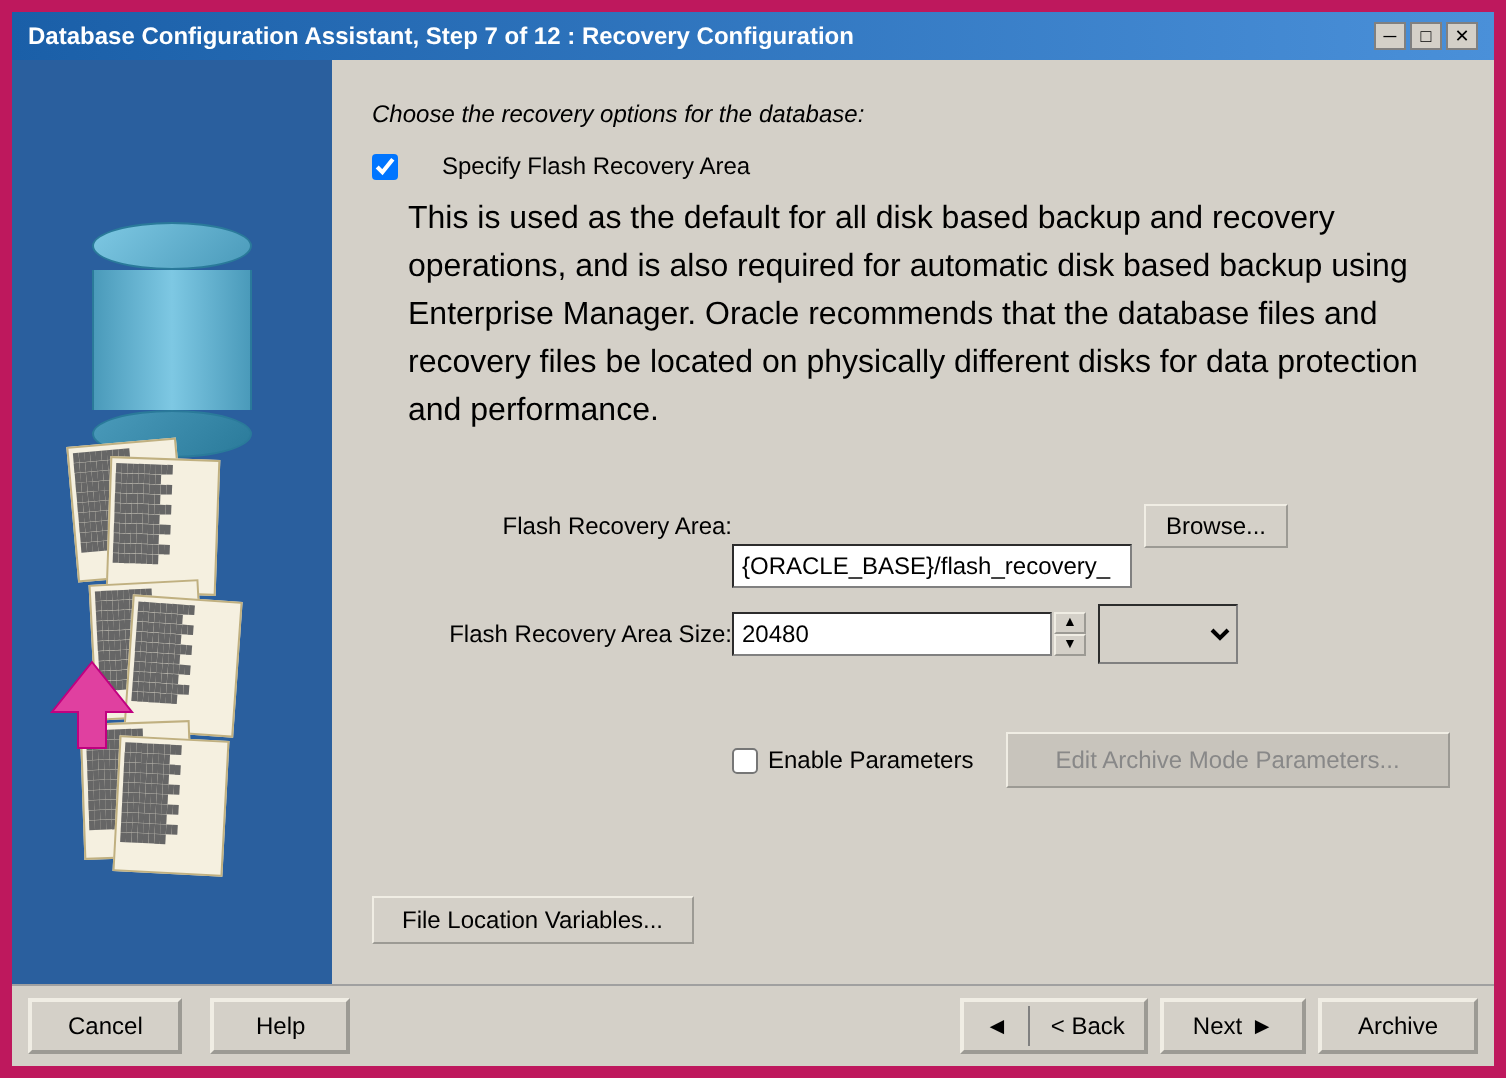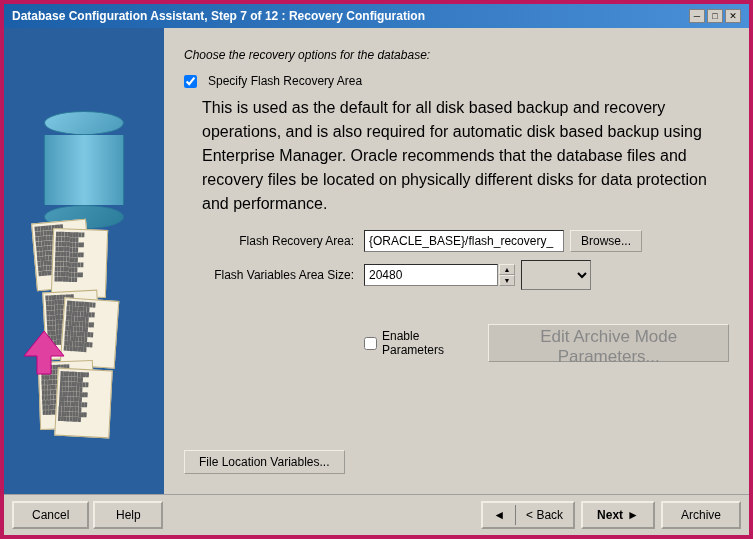--- a/index.html
+++ b/index.html
@@ -8,21 +8,21 @@
       font-size: 12px;
       background: #ececec;
       width: 753px;
       height: 539px;
       overflow: hidden;
     }
     .window {
       width: 753px;
       height: 539px;
       background: #d4d0c8;
-      border: 4px solid #be185d;
+      border: 6px solid #be185d;
       display: flex;
       flex-direction: column;
     }
     .title-bar {
       background: linear-gradient(to right, #1a5fa8, #4a90d9);
       color: white;
       padding: 4px 8px;
       font-size: 12px;
       font-weight: bold;
       display: flex;
@@ -127,21 +127,21 @@
     }
     .instructions {
       font-size: 12px;
       color: #000;
       margin-bottom: 12px;
       font-style: italic;
     }
     .checkbox-row {
       display: flex;
       align-items: center;
-      gap: 11px;
+      gap: 22px;
       margin-bottom: 8px;
     }
     .checkbox-row input[type="checkbox"] {
       width: 13px;
       height: 13px;
     }
     .description-text {
       font-size: 16px;
       color: #000;
       margin-bottom: 16px;
@@ -151,50 +151,50 @@
     .form-row {
       display: flex;
       align-items: center;
       margin-bottom: 8px;
     }
     .form-label {
       width: 180px;
       font-size: 12px;
       color: #000;
       text-align: right;
-      padding-right: 10px;
       flex-shrink: 0;
     }
     .form-input {
       height: 22px;
       border: 1px inset #808080;
       background: white;
       font-size: 12px;
       padding: 2px 4px;
       outline: none;
     }
     .flash-recovery-input {
       width: 200px;
+      margin-top: 40px;
     }
     .browse-btn {
       margin-left: 6px;
       padding: 2px 10px;
       height: 22px;
       background: #d4d0c8;
       border: 1px outset #f0ede4;
       font-size: 12px;
       cursor: pointer;
       text-align: center;
     }
     .size-input-group {
       display: flex;
       align-items: center;
     }
     .size-input {
-      width: 134px;
+      width: 160px;
     }
     .spinner-btns {
       display: flex;
       flex-direction: column;
       margin-left: 1px;
     }
     .spinner-btn {
       width: 16px;
       height: 11px;
       background: #d4d0c8;
@@ -212,25 +212,25 @@
       background: #d4d0c8;
       border: 1px inset #808080;
       font-size: 12px;
       padding: 14px 2px;
     }
     .archive-section {
       margin-top: 10px;
     }
     .archive-btn {
       margin-left: 10px;
-      padding: 2px 12px;
-      height: 38px;
+      padding: 2px 24px;
+      height: 28px;
       background: #c8c4bc;
       border: 1px outset #f0ede4;
-      font-size: 17px;
+      font-size: 12px;
       cursor: pointer;
       color: #888;
     }
     .bottom-area {
       flex: 1;
       display: flex;
       flex-direction: column;
       justify-content: flex-end;
     }
     .file-location-row {
@@ -248,21 +248,21 @@
     .footer-buttons {
       display: flex;
       justify-content: space-between;
       align-items: center;
       padding: 6px 8px;
       border-top: 1px solid #a0a0a0;
       background: #d4d0c8;
     }
     .left-footer-btns {
       display: flex;
-      gap: 4px;
+      gap: 14px;
     }
     .right-footer-btns {
       display: flex;
       gap: 6px;
       align-items: center;
     }
     .footer-btn {
       padding: 4px 18px;
       height: 28px;
       background: #d4d0c8;
@@ -293,21 +293,21 @@
       height: 20px;
       background: #808080;
     }
     .next-btn {
       background: #d4d0c8;
       border: 2px outset #f0ede4;
       padding: 4px 14px;
       font-size: 12px;
       cursor: pointer;
       height: 28px;
-      font-weight: bold;
+      font-weight: normal;
     }
     .doc-lines {
       font-size: 4px;
       color: #666;
       line-height: 5px;
     }
   </style>
 </head>
 <body>
 
@@ -380,21 +380,21 @@
 
       <p class="description-text" style="margin-left: 18px; margin-bottom: 14px;">This is used as the default for all disk based backup and recovery operations, and is also required for automatic disk based backup using Enterprise Manager. Oracle recommends that the database files and recovery files be located on physically different disks for data protection and performance.</p>
 
       <div class="form-row">
         <span class="form-label">Flash Recovery Area:</span>
         <input class="form-input flash-recovery-input" type="text" value="{ORACLE_BASE}/flash_recovery_" style="">
         <button class="browse-btn">Browse...</button>
       </div>
 
       <div class="form-row">
-        <span class="form-label">Flash Variables Area Size:</span>
+        <span class="form-label">Flash Recovery Area Size:</span>
         <div class="size-input-group">
           <input class="form-input size-input" type="text" value="20480" style="">
           <div class="spinner-btns">
             <button class="spinner-btn">▲</button>
             <button class="spinner-btn">▼</button>
           </div>
           <select class="unit-select">
             <option>M Bytes</option>
             <option>G Bytes</option>
           </select>

